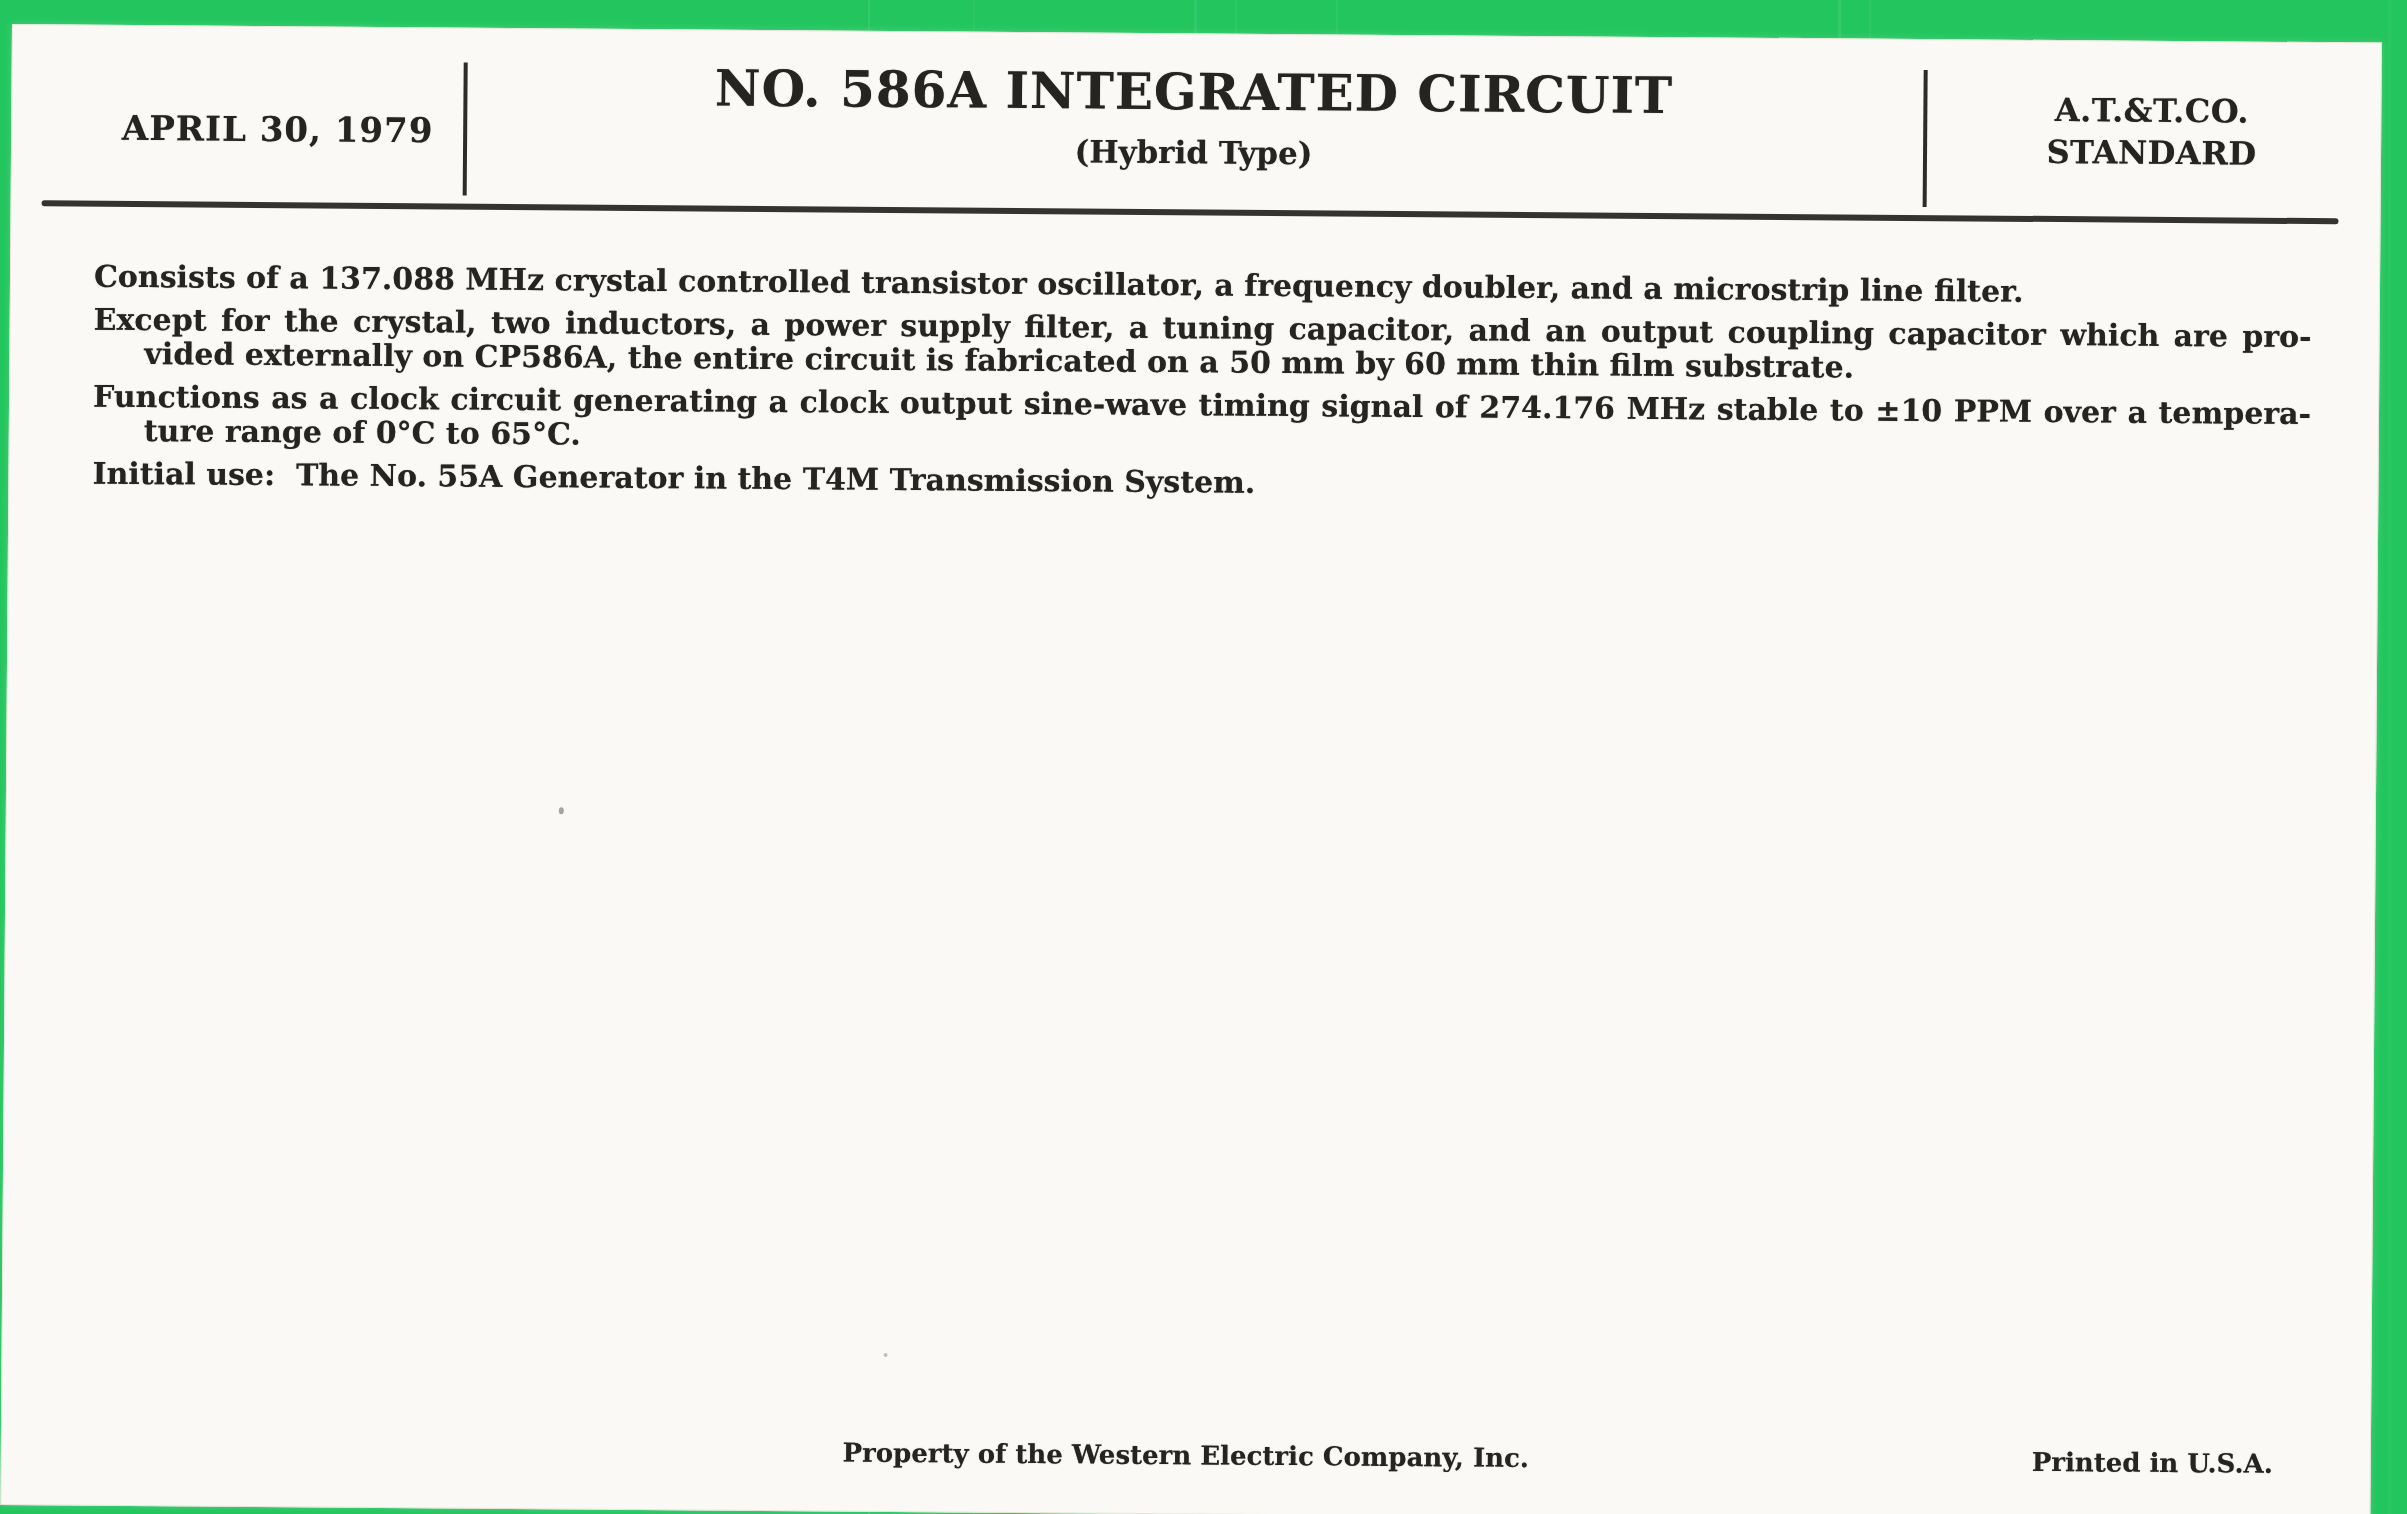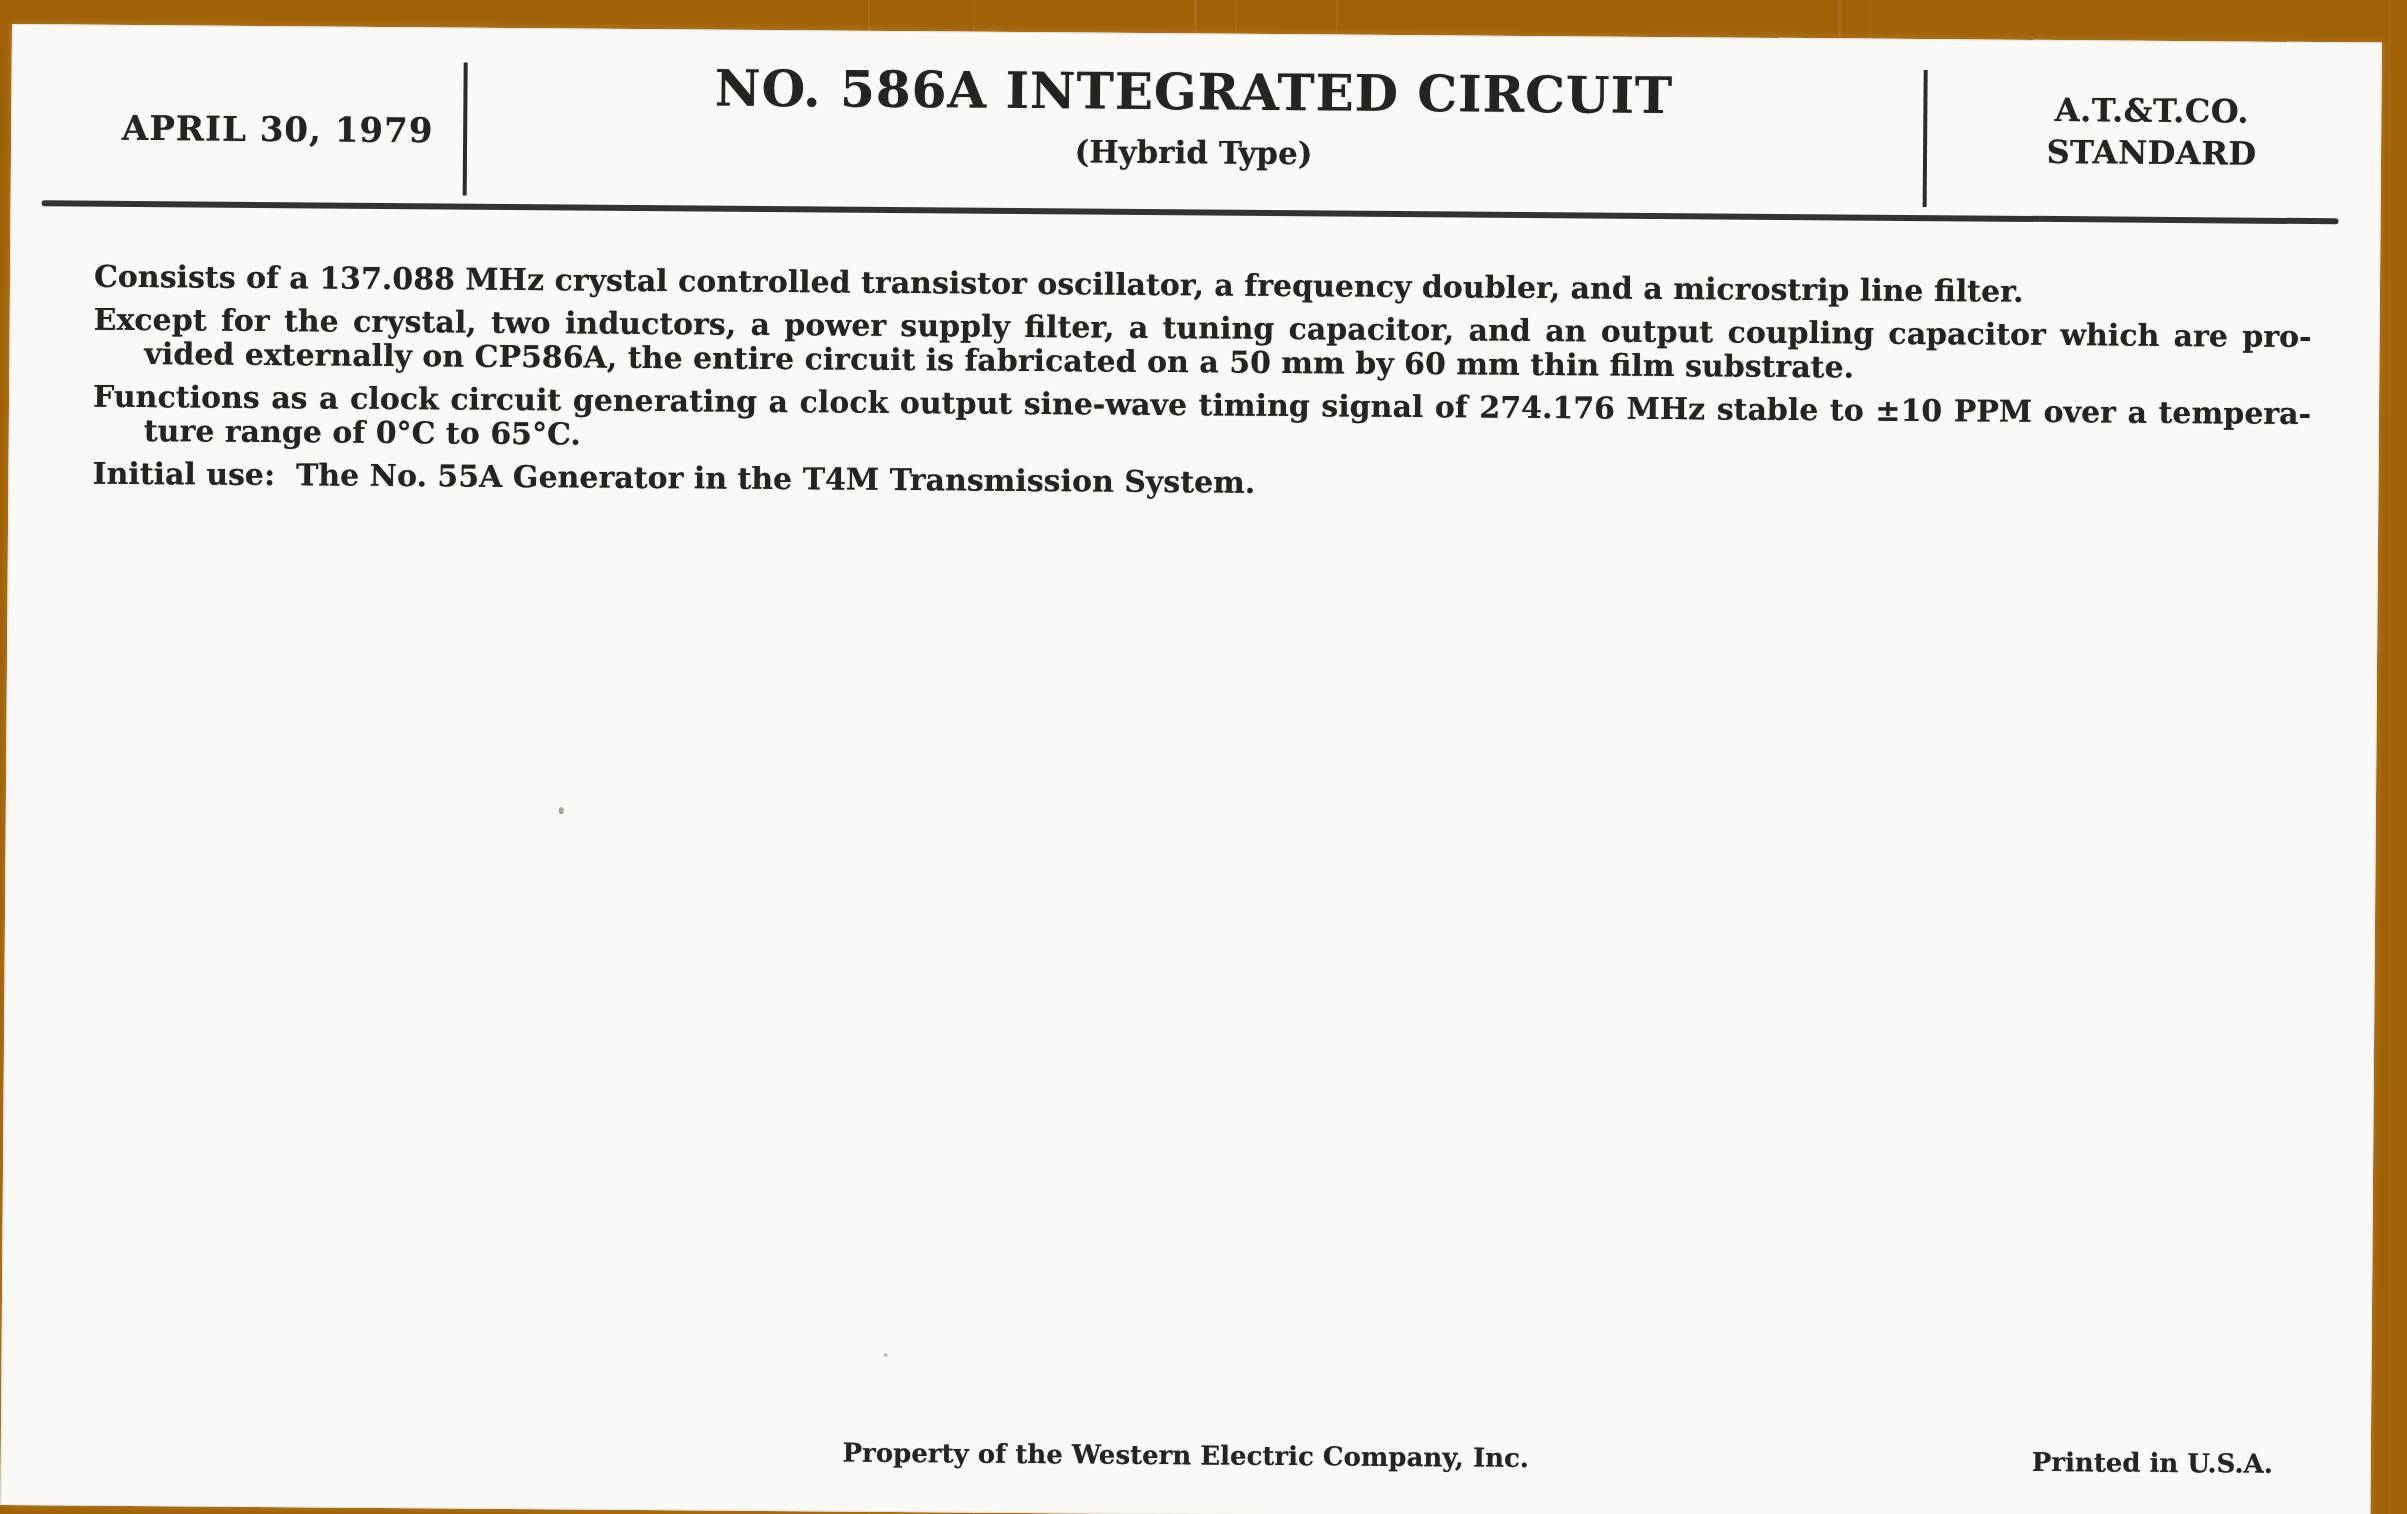--- a/index.html
+++ b/index.html
@@ -8,21 +8,21 @@
     width: 2408px;
     height: 1515px;
     overflow: hidden;
     background: #0c0c0b;
     font-family: "DejaVu Serif", "Liberation Serif", serif;
   }
   .scan {
     position: relative;
     width: 2408px;
     height: 1515px;
-    background: #a16207;
+    background: #22c55e;
   }
   
   .streak {
     position: absolute;
     top: 0;
     bottom: 0;
     background: rgba(255,255,255,0.09);
   }
   .streak.s1 { left: 868px;  width: 2px; opacity: .9; }
   .streak.s2 { left: 1194px; width: 3px; opacity: .8; }

